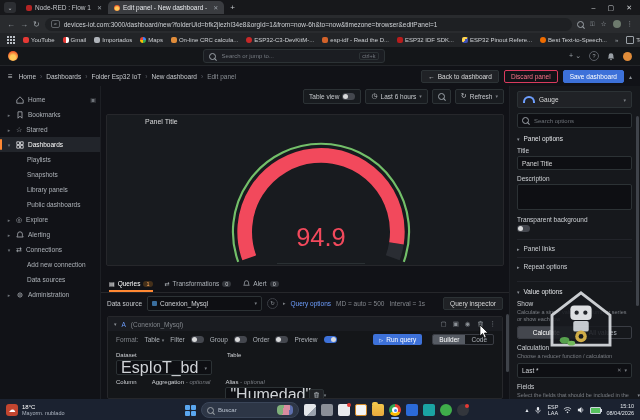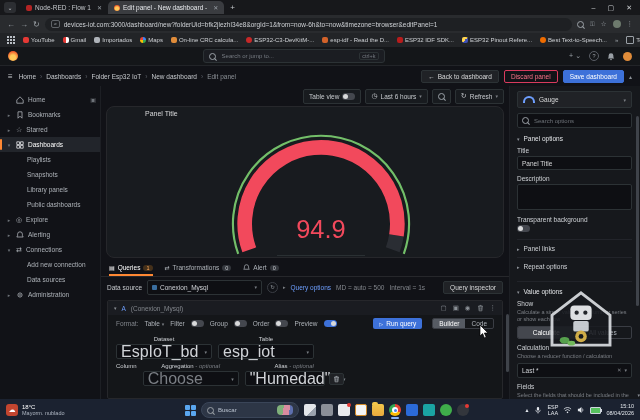--- a/index.html
+++ b/index.html
@@ -58,21 +58,21 @@
   .s-sub{padding-left:27px;}
   .dock{margin-left:auto;color:#6e7379;font-size:6px;}
 
   .main{flex:1;min-width:0;display:flex;flex-direction:column;position:relative;}
   .viz-toolbar{height:20px;display:flex;justify-content:flex-end;align-items:center;gap:4px;padding:0 5px;font-size:6.5px;color:#c7cace;}
   .tool{border:1px solid #2c3235;background:#181b1f;border-radius:2px;height:13px;display:flex;align-items:center;gap:3px;padding:0 5px;}
   .tgl{width:13px;height:7px;border-radius:4px;background:#44474e;position:relative;flex:0 0 auto;}
   .tgl::after{content:"";position:absolute;width:5px;height:5px;border-radius:50%;background:#d8d9da;top:1px;left:1px;}
   .tgl.on{background:#3d71d9;}
   .tgl.on::after{left:7px;}
-  .panel{margin:0 5px;height:150px;background:#181b1f;border:1px solid #26272b;border-radius:8px;overflow:hidden;padding-left:31px;}
+  .panel{margin:8px 5px;height:150px;background:#181b1f;border:1px solid #26272b;border-radius:2px;overflow:hidden;padding-left:31px;}
   .panel-title{font-size:7px;color:#d8d9da;padding:3px 7px;}
   .gauge-wrap{display:flex;justify-content:center;}
   .edit-tabs{height:18px;display:flex;align-items:flex-end;gap:12px;padding:0 8px;font-size:6.5px;color:#aeb3b9;border-bottom:1px solid #26272b;}
   .etab{display:flex;align-items:center;gap:3px;padding-bottom:3px;border-bottom:2px solid transparent;}
   .etab.active{color:#fff;border-bottom-color:#ff8833;}
   .badge{background:#33363c;border-radius:5px;padding:0 3px;font-size:5.5px;color:#c7cace;}
   .badge.hot{background:#45301a;color:#ffab5e;}
   .ds-row{height:20px;display:flex;align-items:center;gap:5px;padding:0 6px;font-size:6.5px;color:#c7cace;}
   .sel{background:#0e0f13;border:1px solid #2c3235;border-radius:2px;height:13px;display:flex;align-items:center;gap:3px;padding:0 4px;color:#d0d3d7;}
   .sel .car{margin-left:auto;color:#7b7f85;font-size:5px;}
@@ -80,21 +80,21 @@
   .linkish{color:#6e9fff;}
   .dim{color:#82868c;}
   .qcard{margin:3px 6px 0 6px;border:1px solid #26272b;background:#141619;border-radius:2px;flex:1;overflow:hidden;}
   .qhead{height:14px;background:#1a1c21;display:flex;align-items:center;gap:5px;padding:0 6px;font-size:6.5px;}
   .qhead .qname{color:#6e9fff;}
   .qicons{margin-left:auto;display:flex;gap:6px;color:#8b9096;font-size:6.5px;align-items:center;}
   .qctl{height:17px;display:flex;align-items:center;gap:6px;padding:0 8px;font-size:6.5px;color:#aeb3b9;}
   .seg{display:inline-flex;border:1px solid #3a3d44;border-radius:2px;overflow:hidden;font-size:6.5px;margin-left:4px;}
   .seg span{padding:1px 6px;color:#aeb3b9;}
   .seg span.on{background:#565b63;color:#fff;}
-  .frow{display:flex;gap:6px;padding:4px 8px 0 8px;text-align:center;}
+  .frow{display:flex;gap:15px;padding:4px 8px 0 8px;}
   .fld .lab{font-size:6px;color:#cfd2d6;margin-bottom:2px;}
   .fld .lab .opt{color:#7b7f85;font-style:italic;}
   .fld .sel{width:86px;}
   .runbtn{margin-left:auto;background:#3d71d9;border-radius:2px;color:#fff;padding:2px 6px;font-size:6.5px;display:flex;gap:3px;align-items:center;}
 
   
   .opts{width:130px;flex:0 0 auto;background:#16181c;border-left:1px solid #1d1f24;position:relative;font-size:6.5px;overflow:hidden;}
   .opts-inner{padding:5px 8px 0 7px;}
   .viz-sel{height:15px;background:#202226;border:1px solid #2c3235;border-radius:2px;display:flex;align-items:center;gap:4px;padding:0 5px;margin-bottom:5px;}
   .gauge-ic{width:8px;height:5px;border:2px solid #6e9fff;border-bottom:0;border-radius:8px 8px 0 0;}
@@ -473,36 +473,28 @@
         <div class="frow">
           <div class="fld">
             <div class="lab">Dataset</div>
             <div class="sel">
                 <span>EspIoT_bd</span>
                 <span class="car">▾</span>
               </div>
           </div>
           <div class="fld">
             <div class="lab">Table</div>
-            <div class="sel">
-                <span>esp_iot</span>
-                <span class="car">▾</span>
-              </div>
           </div>
         </div>
         <div class="frow">
           <div class="fld">
             <div class="lab">Column</div>
           </div>
           <div class="fld">
             <div class="lab"><span>Aggregation</span> <span class="opt">- optional</span></div>
-            <div class="sel">
-                <span style="color:#7b7f85">Choose</span>
-                <span class="car">▾</span>
-              </div>
           </div>
           <div class="fld">
             <div class="lab"><span>Alias</span> <span class="opt">- optional</span></div>
             <div style="display:flex;gap:4px;align-items:center">
               <div class="sel" style="width:70px">
                   <span>"Humedad"</span>
                   <span style="color:#7b7f85;font-size:5.5px;margin-left:2px">✕</span>
                   <span class="car">▾</span>
                 </div>
               <div class="btn" style="padding:1px 3px">

